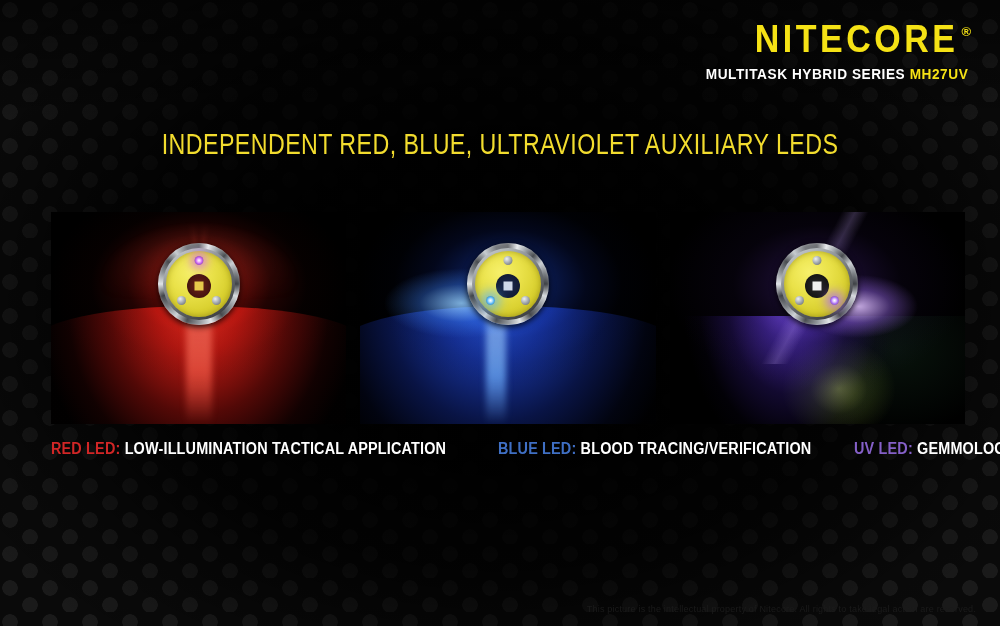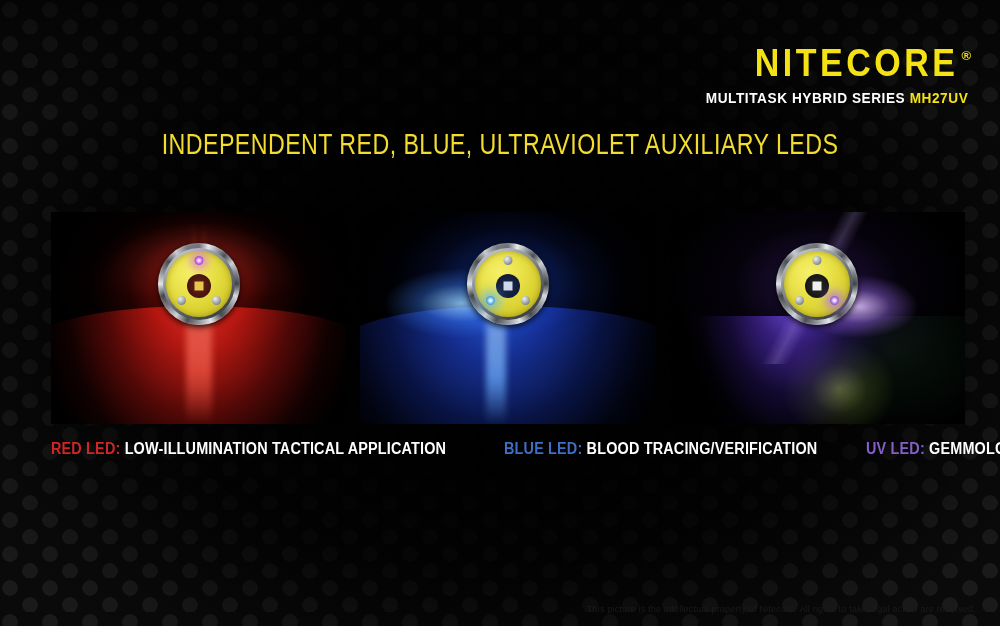--- a/index.html
+++ b/index.html
@@ -45,21 +45,20 @@
     background: linear-gradient(to bottom, rgba(0,0,0,0.55), rgba(0,0,0,0.0));
   }
 
   
   #logo-block {
     position: absolute;
     top: 24px;
     right: 32px;
     text-align: right;
     line-height: 1;
-    margin-top: 24px;
   }
   #logo-wordmark {
     display: inline-block;
     color: #f5e215;
     font-family: "Liberation Sans", sans-serif;
     font-weight: bold;
     font-size: 34px;
     letter-spacing: 3.5px;
     transform: scaleY(1.12);
     transform-origin: right bottom;
@@ -327,21 +326,21 @@
   .aux-right { right: 19px; bottom: 20px; }
 
   
   #captions {
     position: absolute;
     top: 440px;
     left: 51px;
     width: 914px;
     height: 24px;
     display: flex;
-    gap: 14px;
+    gap: 8px;
   }
   .caption {
     flex: 1 1 0;
     font-size: 16px;
     font-weight: bold;
     color: #ffffff;
     letter-spacing: 0.2px;
     white-space: nowrap;
     transform: scaleX(0.9);
     transform-origin: left center;

